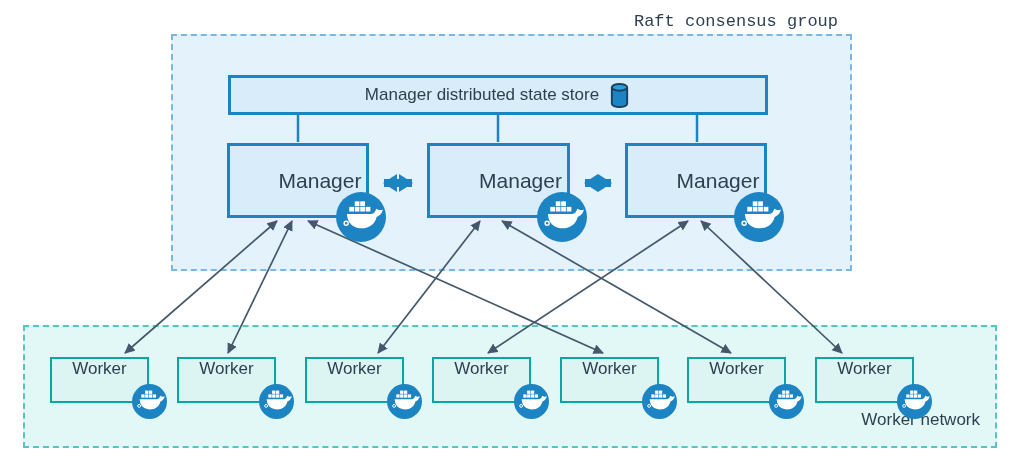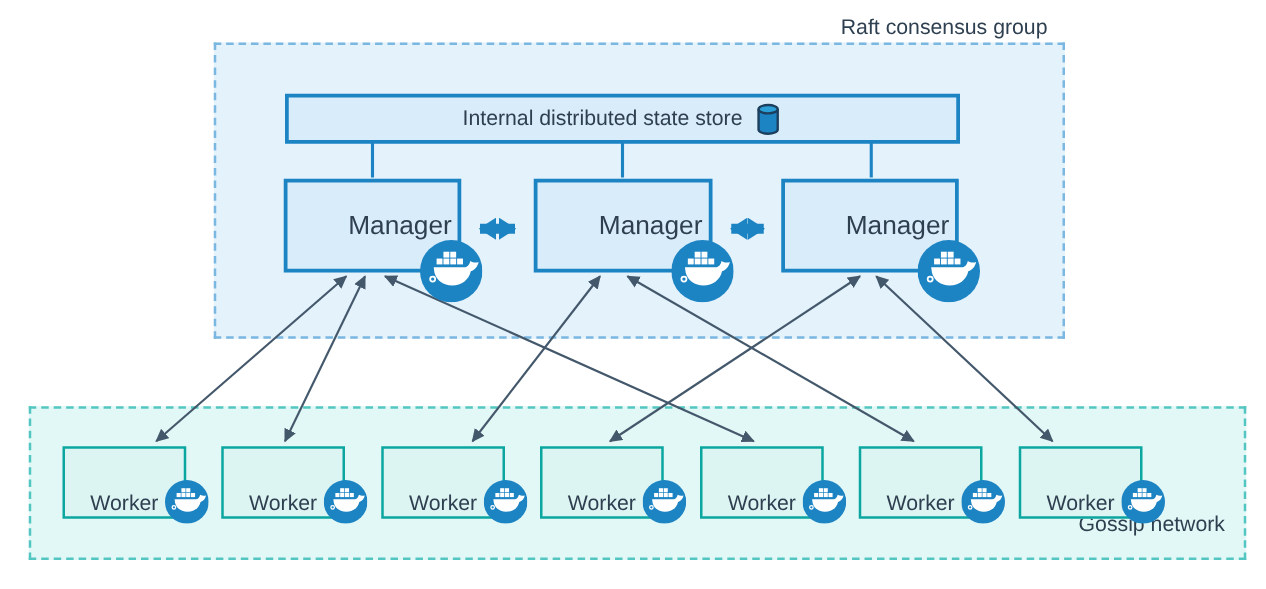--- a/index.html
+++ b/index.html
@@ -6,21 +6,21 @@
   .canvas{
     position:relative;width:1013px;height:471px;background:#ffffff;overflow:hidden;
     font-family:"Liberation Sans","DejaVu Sans",sans-serif;color:#2e3f50;
   }
   .raft-box{
     position:absolute;left:171px;top:34px;width:681px;height:237px;
     background:#e4f2fc;border:2px dashed #7ab7e1;box-sizing:border-box;
   }
   .raft-label{
     position:absolute;top:12px;right:175px;width:300px;text-align:right;
-    font-size:17px;color:#2e3f50;
+    font-size:17px;color:#2e3f50;font-family:Liberation Mono, monospace;
   }
   .store-box{
     position:absolute;left:228px;top:75px;width:540px;height:40px;
     background:#d8ecfa;border:3px solid #1d84c4;box-sizing:border-box;
     display:flex;align-items:center;justify-content:center;gap:9px;
   }
   .store-label{font-size:17px;color:#2e3f50;}
   .node-box{
     position:absolute;background:#d8ecfa;border:3px solid #1d84c4;box-sizing:border-box;
     display:flex;align-items:center;justify-content:center;padding-left:44px;
@@ -31,23 +31,23 @@
   .m3{left:625px;width:142px;}
   .gossip-box{
     position:absolute;left:23px;top:325px;width:974px;height:123px;
     background:#e2f8f6;border:2px dashed #54c6c1;box-sizing:border-box;
   }
   .gossip-label{
     position:absolute;right:33px;top:410px;width:300px;text-align:right;
     font-size:17px;color:#2e3f50;
   }
   .worker{
-    position:absolute;top:357px;height:58px;width:99px;
+    position:absolute;top:357px;height:46px;width:99px;
     background:#dcf4f2;border:2.5px solid #0ba6a0;box-sizing:border-box;
-    display:flex;align-items:flex-end;justify-content:center;font-size:17px;
+    display:flex;align-items:flex-start;justify-content:center;font-size:17px;
   }
   .w1{left:50px;} .w2{left:177px;} .w3{left:305px;} .w4{left:432px;}
   .w5{left:560px;} .w6{left:687px;} .w7{left:815px;}
   .arrow-layer{position:absolute;left:0;top:0;width:1013px;height:471px;pointer-events:none;z-index:5;}
   .badge{position:absolute;z-index:6;}
   .badge svg{display:block;}
   .badge-manager{width:50px;height:50px;}
   .badge-worker{width:35px;height:35px;}
   .bm1{left:336px;top:192px;} .bm2{left:537px;top:192px;} .bm3{left:734px;top:192px;}
   .bw1{left:132px;top:384px;} .bw2{left:259px;top:384px;} .bw3{left:387px;top:384px;}
@@ -79,38 +79,38 @@
     </symbol>
   </defs>
 </svg>
 
 <div class="canvas">
 
   <div class="raft-box"></div>
   <div class="raft-label">Raft consensus group</div>
 
   <div class="store-box">
-    <span class="store-label">Internal distributed state store</span>
+    <span class="store-label">Manager distributed state store</span>
     <svg class="cyl-icon">
         <use href="#cylinder"></use>
       </svg>
   </div>
 
   <div class="node-box manager m1">
     <span>Manager</span>
   </div>
   <div class="node-box manager m2">
     <span>Manager</span>
   </div>
   <div class="node-box manager m3">
     <span>Manager</span>
   </div>
 
   <div class="gossip-box"></div>
-  <div class="gossip-label">Gossip network</div>
+  <div class="gossip-label">Worker network</div>
 
   <div class="worker w1">
       <span>Worker</span>
     </div>
   <div class="worker w2">
       <span>Worker</span>
     </div>
   <div class="worker w3">
       <span>Worker</span>
     </div>

